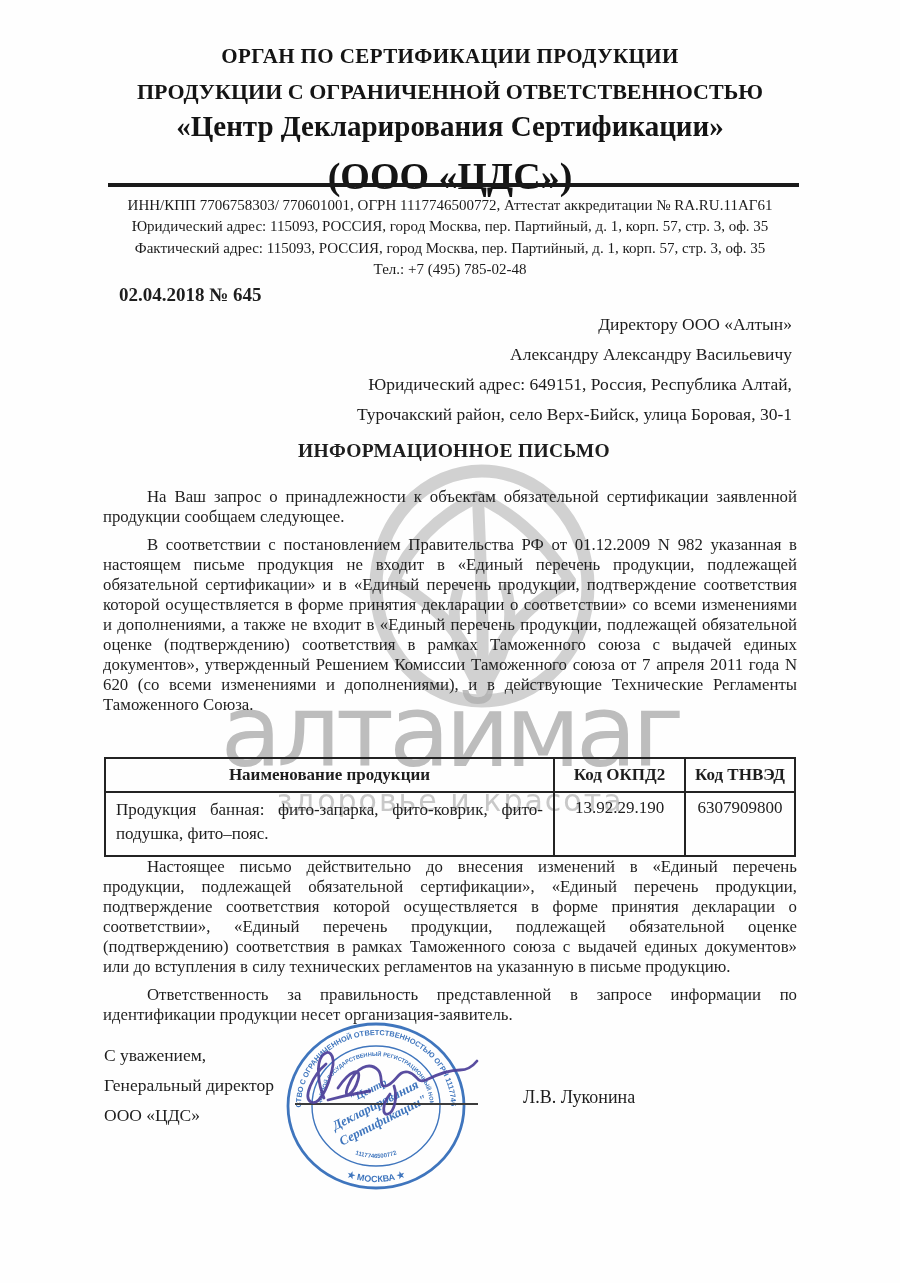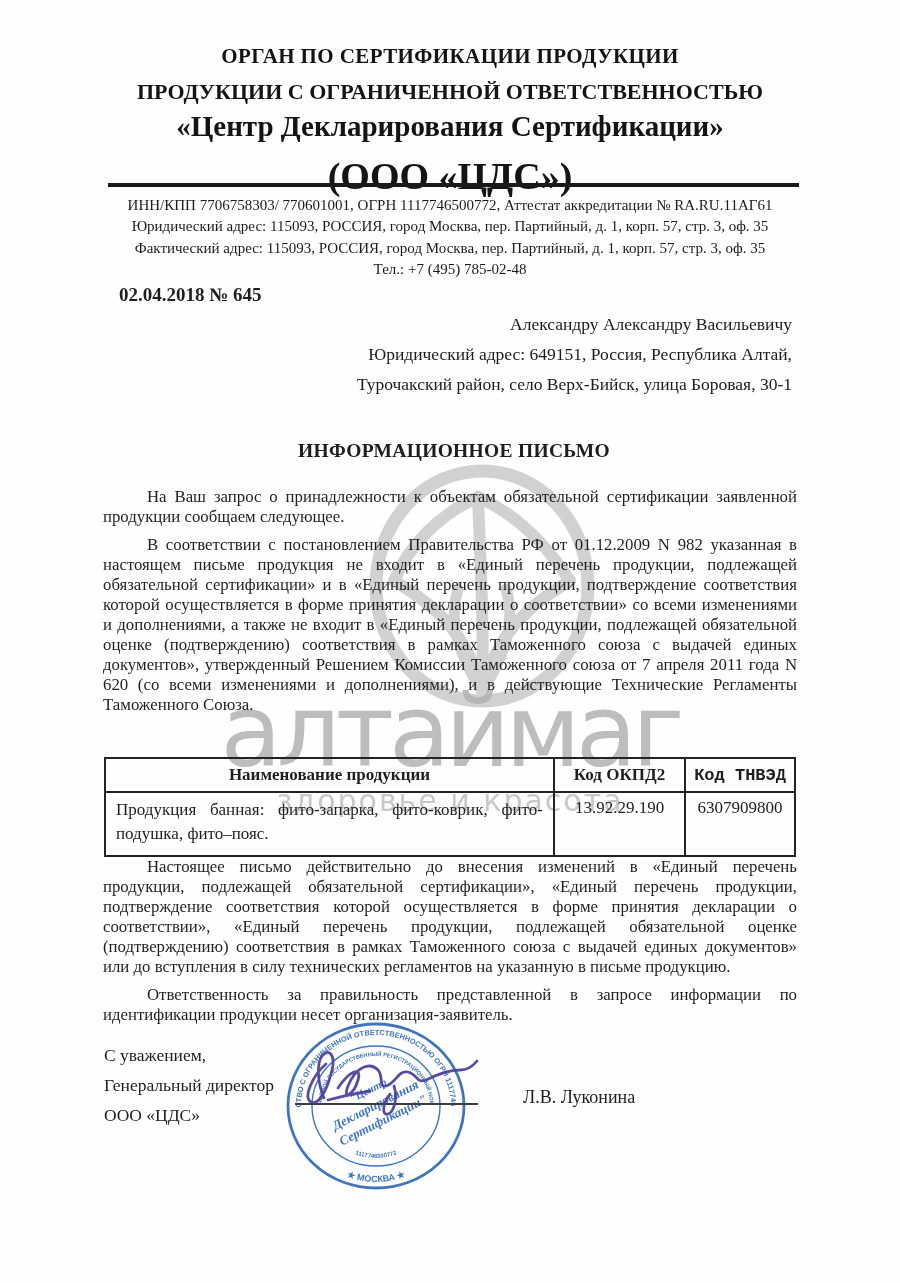--- a/index.html
+++ b/index.html
@@ -35,21 +35,21 @@
   .block2{top:857px;}
 
   
   table.product{position:absolute;top:757px;left:104px;width:692px;
     border-collapse:collapse;font-size:17px;z-index:1;background:transparent;}
   table.product th, table.product td{border:2.4px solid #232323;margin-left:41px;}
   table.product th{font-weight:bold;text-align:center;padding:5px 4px;height:22px;}
   table.product td{vertical-align:top;padding:5px 10px 9px 10px;height:40px;border-radius:13px;}
   td.name-cell{text-align:justify;line-height:24px;}
   td.code-cell{text-align:center;}
-  .col-name{width:452px;}.col-okpd{width:122px;}.col-tnved{width:100px;font-family:Liberation Mono, monospace;}
+  .col-name{width:452px;}.col-okpd{width:122px;}.col-tnved{width:100px;}
 
   
   .closing{position:absolute;top:1040px;left:104px;font-size:17.5px;line-height:30px;z-index:1;}
   .sig-line{position:absolute;top:1103px;left:295px;width:183px;
     border-top:2px solid #3c3c3c;z-index:3;}
   .signer-name{position:absolute;top:1087px;left:523px;font-size:18px;z-index:1;}
 
   
   .wm{z-index:0;pointer-events:none;}
   .wm-logo{position:absolute;left:368px;top:463px;width:228px;height:246px;opacity:.5;}
@@ -91,20 +91,21 @@
   <div class="rule"></div>
   <div class="contacts">
     <div>ИНН/КПП  7706758303/ 770601001, ОГРН 1117746500772, Аттестат аккредитации № RA.RU.11АГ61</div>
     <div>Юридический адрес: 115093, РОССИЯ, город Москва, пер. Партийный, д. 1, корп. 57, стр. 3, оф. 35</div>
     <div>Фактический адрес: 115093, РОССИЯ, город Москва, пер. Партийный, д. 1, корп. 57, стр. 3, оф. 35</div>
     <div>Тел.: +7 (495) 785-02-48</div>
   </div>
 
   <div class="ref">02.04.2018 № 645</div>
   <div class="recipient">
+    <div>Директору ООО «Алтын»</div>
     <div>Александру Александру Васильевичу</div>
     <div>Юридический адрес: 649151, Россия, Республика Алтай,</div>
     <div>Турочакский район, село Верх-Бийск, улица Боровая, 30-1</div>
   </div>
 
   <div class="letter-title">ИНФОРМАЦИОННОЕ ПИСЬМО</div>
   <div class="bodyblock block1">
     <p>На Ваш запрос о принадлежности к объектам обязательной сертификации заявленной продукции сообщаем следующее.</p>
     <p>В соответствии с постановлением Правительства РФ от 01.12.2009 N 982 указанная в настоящем письме продукция не входит в «Единый перечень продукции, подлежащей обязательной сертификации» и в «Единый перечень продукции, подтверждение соответствия которой осуществляется в форме принятия декларации о соответствии» со всеми изменениями и дополнениями, а также не входит в «Единый перечень продукции, подлежащей обязательной оценке (подтверждению) соответствия в рамках Таможенного союза с выдачей единых документов», утвержденный Решением Комиссии Таможенного союза от 7 апреля 2011 года N 620 (со всеми изменениями и дополнениями), и в действующие Технические Регламенты Таможенного Союза.</p>
   </div>

